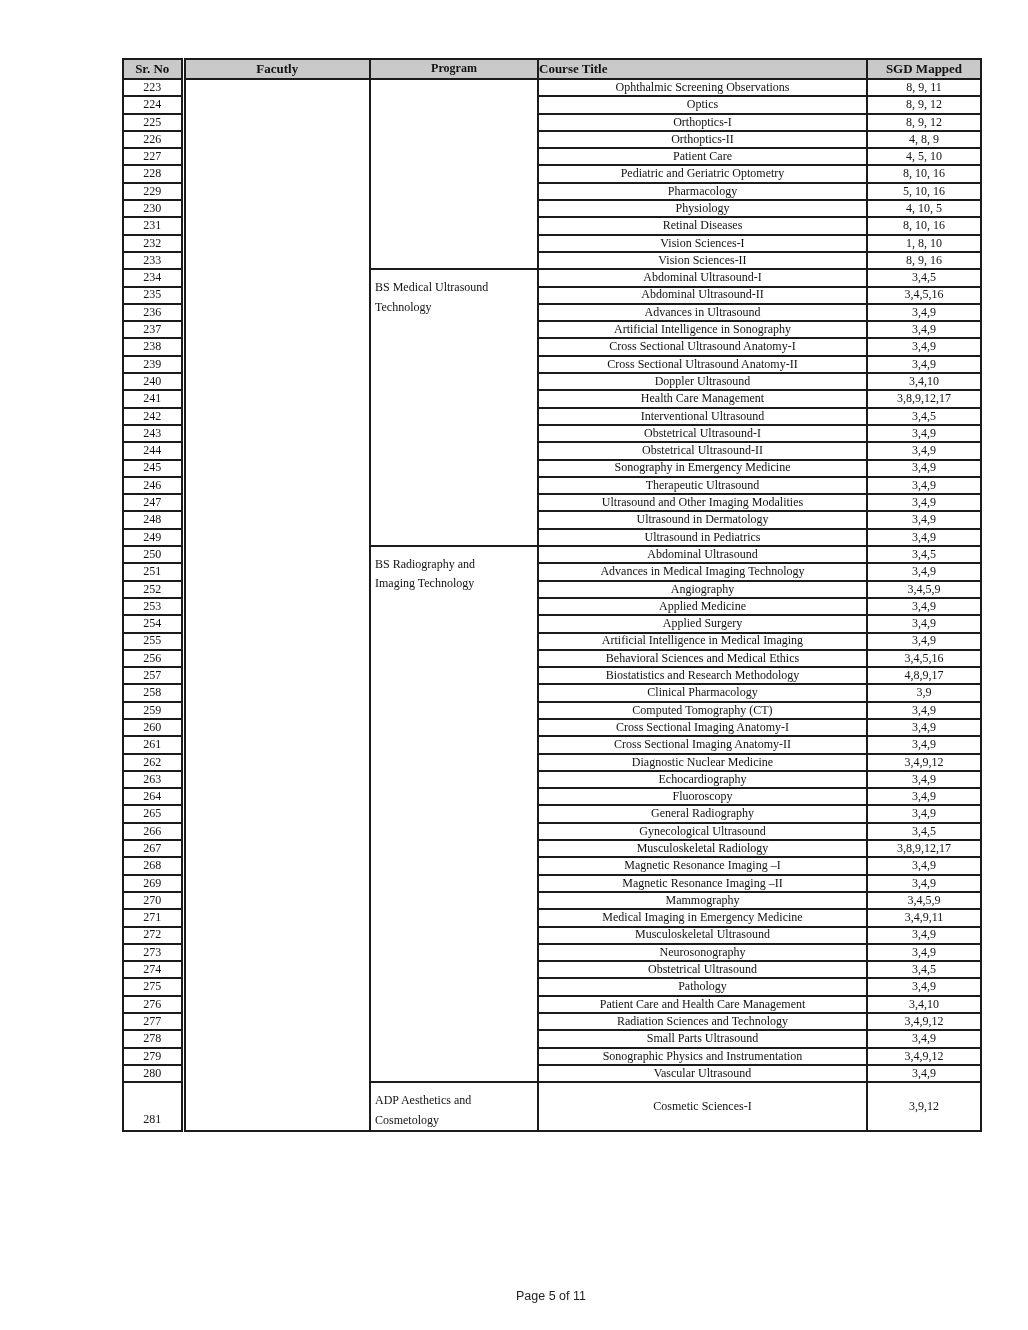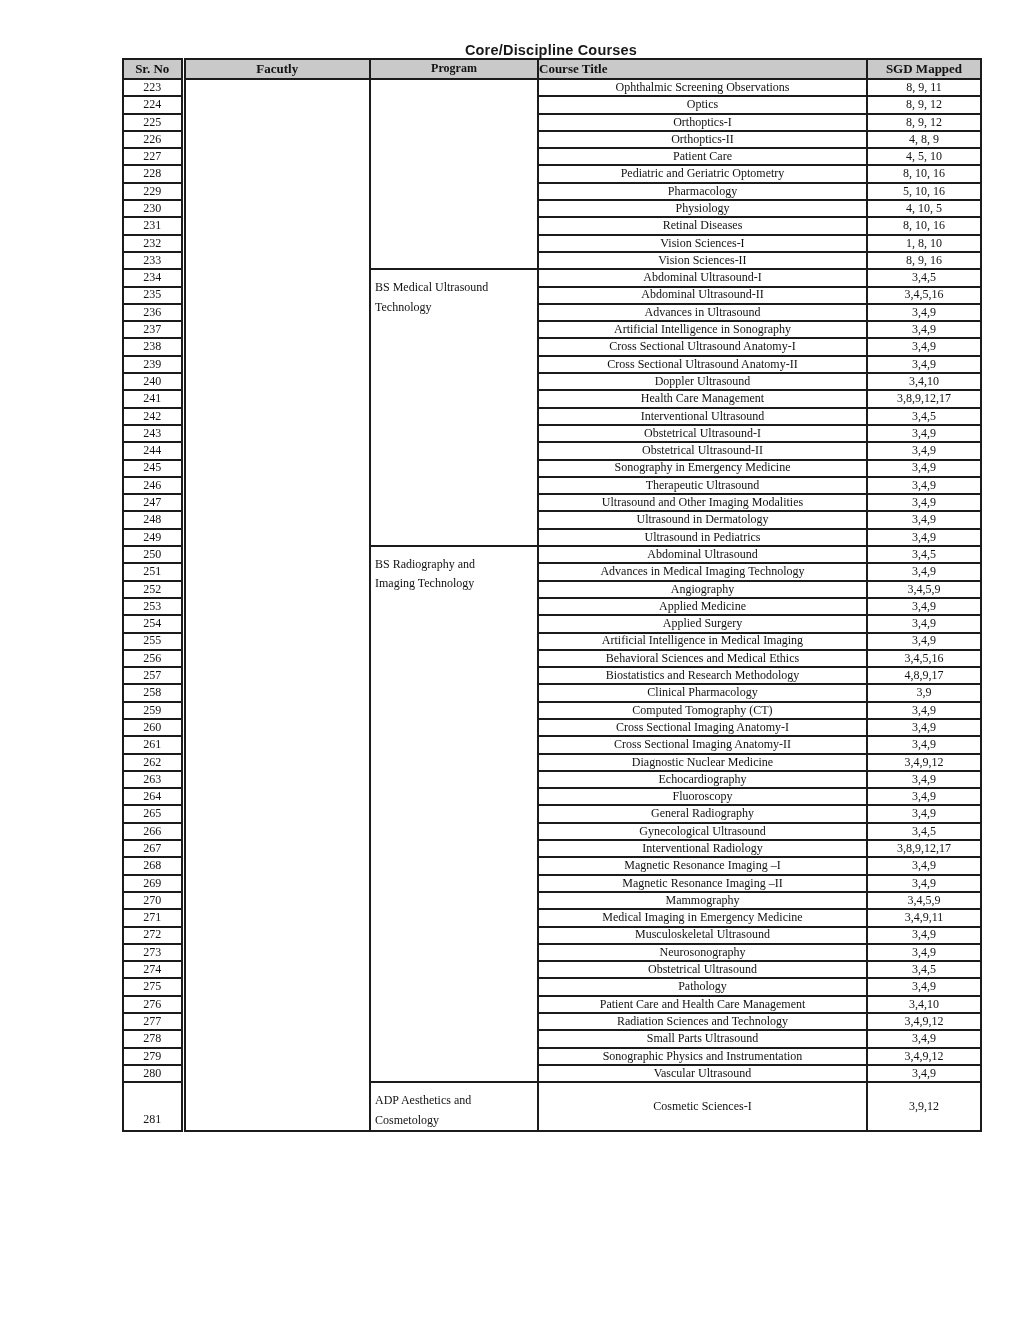--- a/index.html
+++ b/index.html
@@ -44,21 +44,20 @@
   .page-footer{
     position:absolute;top:1289px;left:122px;width:858px;text-align:center;
     font-family:"Liberation Sans",sans-serif;font-size:12.5px;color:#1f1f1f;
   }
 </style>
 </head>
 <body>
 
 <div class="page">
 
-  <div class="doc-title">Core/Discipline Courses</div>
 
   <table class="courses">
     <colgroup>
       <col style="width:60px">
       <col style="width:187px">
       <col style="width:168px">
       <col style="width:329px">
       <col style="width:114px">
     </colgroup>
     <thead>
@@ -292,21 +291,21 @@
           <td class="c-course">General Radiography</td>
           <td class="c-sgd">3,4,9</td>
         </tr>
         <tr>
           <td class="c-sr">266</td>
           <td class="c-course">Gynecological Ultrasound</td>
           <td class="c-sgd">3,4,5</td>
         </tr>
         <tr>
           <td class="c-sr">267</td>
-          <td class="c-course">Interventional Radiology</td>
+          <td class="c-course">Musculoskeletal Radiology</td>
           <td class="c-sgd">3,8,9,12,17</td>
         </tr>
         <tr>
           <td class="c-sr">268</td>
           <td class="c-course">Magnetic Resonance Imaging –I</td>
           <td class="c-sgd">3,4,9</td>
         </tr>
         <tr>
           <td class="c-sr">269</td>
           <td class="c-course">Magnetic Resonance Imaging –II</td>
@@ -370,14 +369,15 @@
         <tr class="last">
           <td class="c-sr">281</td>
           <td class="c-prog" rowspan="1">ADP Aesthetics and
 Cosmetology</td>
           <td class="c-course">Cosmetic Sciences-I</td>
           <td class="c-sgd">3,9,12</td>
         </tr>
       </tbody>
   </table>
 
+  <div class="page-footer">Page 5 of 11</div>
 
 </div>
 
 </body></html>

